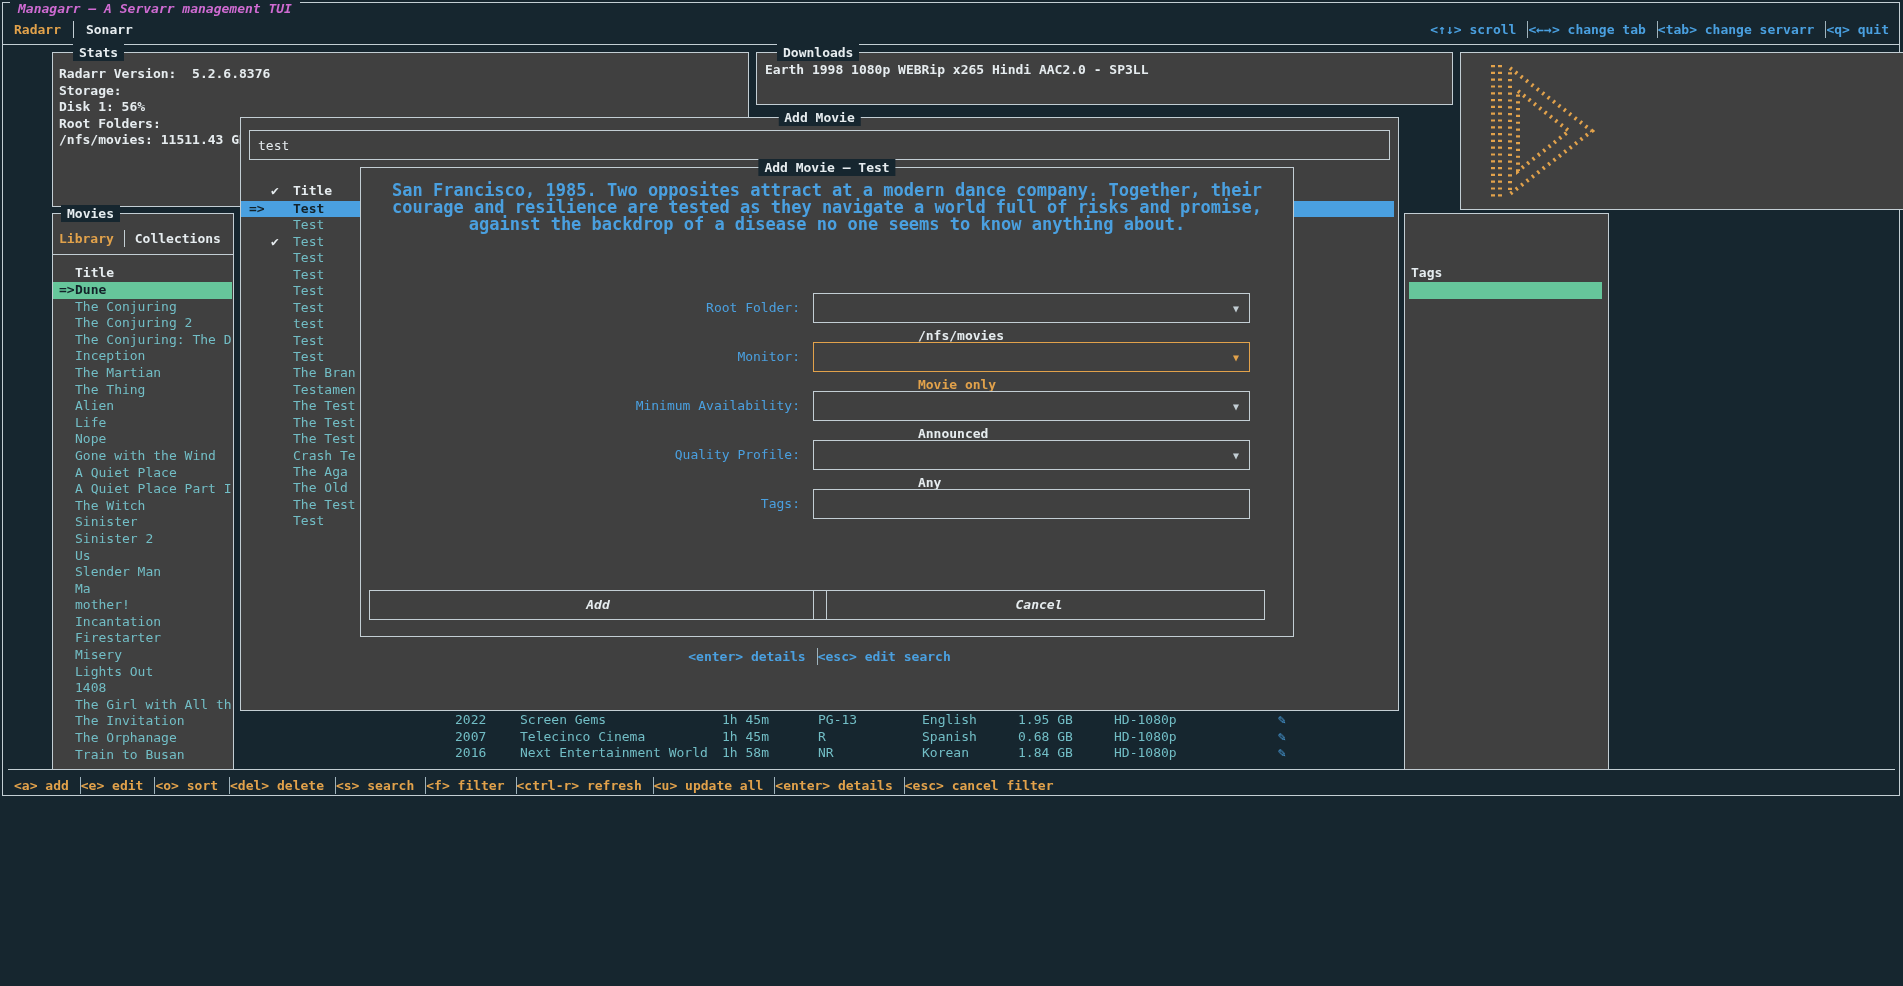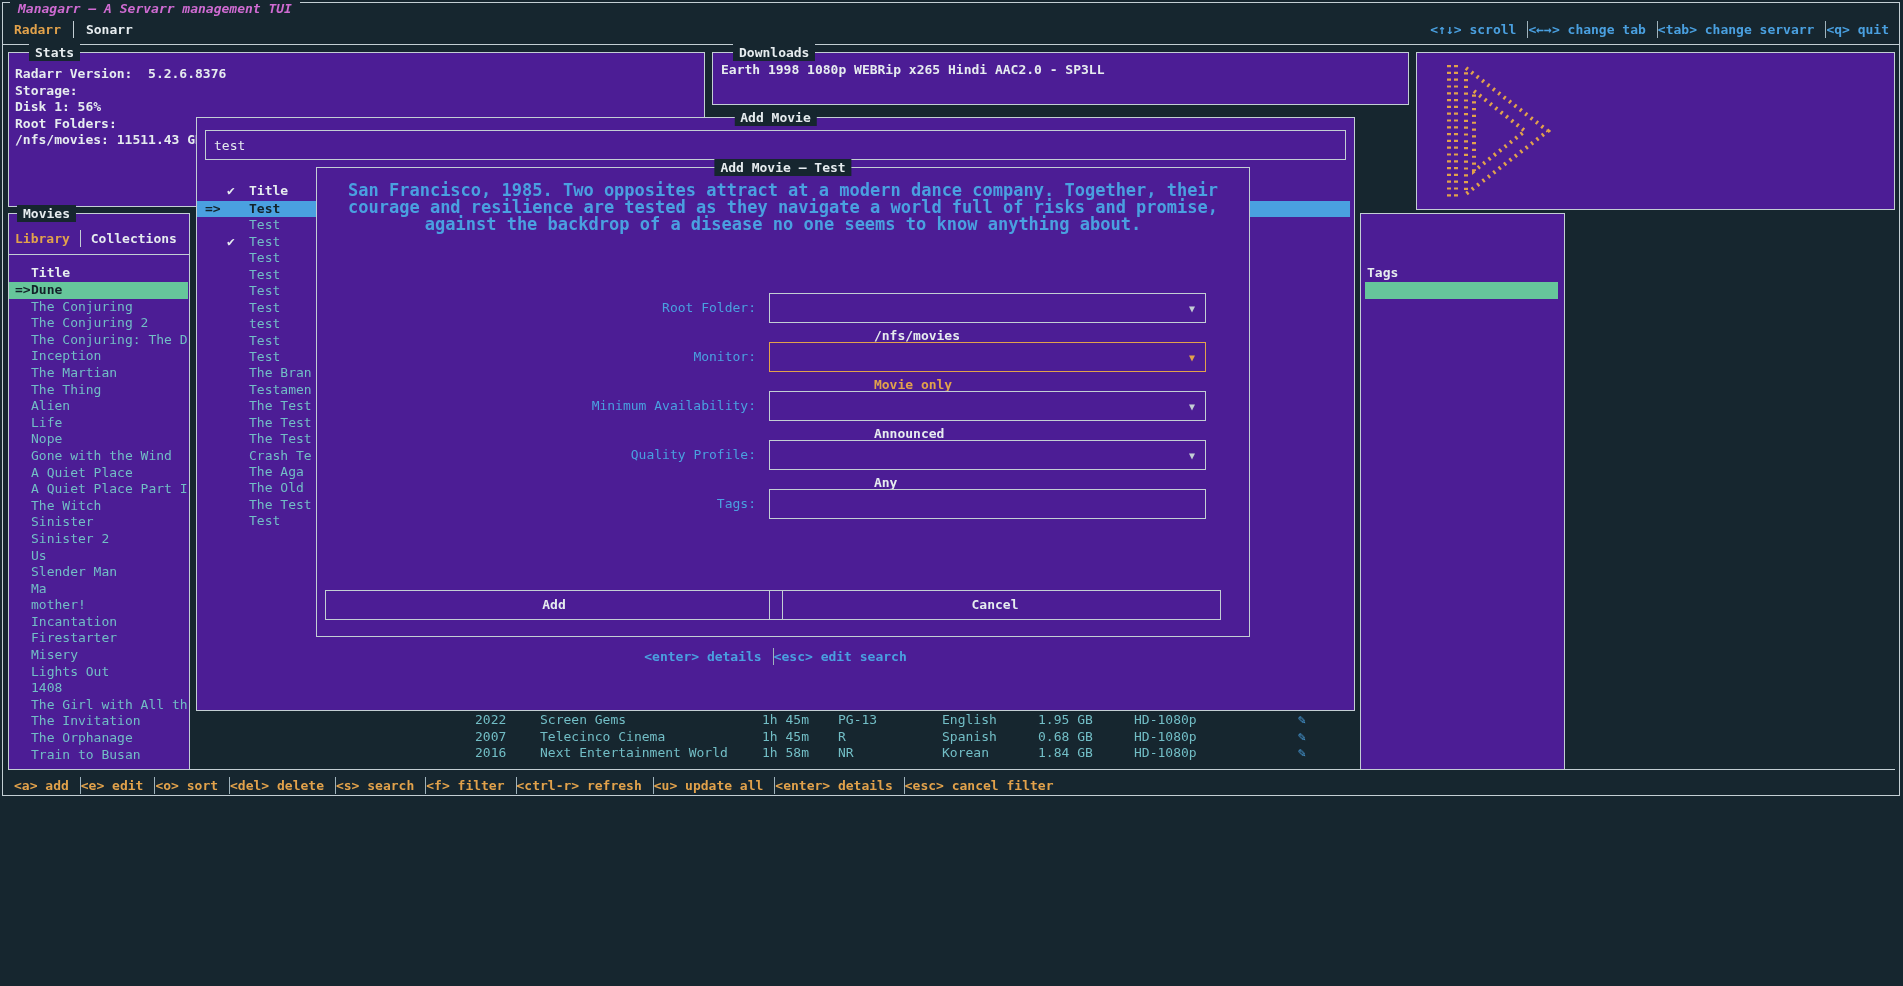--- a/index.html
+++ b/index.html
@@ -5,21 +5,21 @@
   * { margin:0; padding:0; box-sizing:border-box; }
   html,body { background:#10191f; }
   .screen{
     position:relative; width:1903px; height:986px; overflow:hidden;
     background:#16262f; color:#e6ecef;
     font-family:"DejaVu Sans Mono", monospace; font-size:13px;
   }
   .frame{ position:absolute; left:2px; top:2px; width:1898px; height:794px;
     border:1px solid #c3ced4; }
   .hline{ position:absolute; height:1px; background:#c3ced4; }
-  .box{ position:absolute; border:1px solid #c3ced4; background:#4c1d95; }
+  .box{ position:absolute; border:1px solid #c3ced4; background:#404040;margin-left:44px; }
   .box-title{ position:absolute; top:-9px; left:20px; background:#16262f;
     padding:0 6px; font-weight:bold; color:#e6ecef; line-height:17px; white-space:pre; }
   .box-title.center{ left:50%; transform:translateX(-50%); }
 
   
   .app-title{ position:absolute; left:10px; top:0; height:18px; line-height:18px;
     color:#cf6bd2; font-style:italic; font-weight:bold; background:#16262f;
     padding:0 8px; white-space:pre; }
   .tabs-row{ position:absolute; left:14px; top:21px; display:flex; height:17px;
     line-height:17px; font-weight:bold; }
@@ -81,21 +81,21 @@
     line-height:30px; color:#4aa0e0; white-space:pre; }
   .field-select{ position:absolute; left:452px; top:0; width:437px; height:30px;
     border:1px solid #c3ced4; line-height:28px; padding:0 10px; font-weight:bold;
     color:#e6ecef; white-space:pre; }
   .dropdown-arrow-icon{ position:absolute; right:10px; top:0; line-height:29px;
     font-size:10px; color:#c3ced4; }
   .field-row.highlighted .field-select{ border-color:#e2a24b; color:#e2a24b; }
   .field-row.highlighted .dropdown-arrow-icon{ color:#e2a24b; }
   .modal-buttons{ position:absolute; top:422px; left:0; width:100%; }
   .modal-btn{ position:absolute; top:0; height:30px; border:1px solid #c3ced4;
-    text-align:center; line-height:28px; font-weight:bold; color:#e6ecef; cursor:pointer; }
+    text-align:center; line-height:28px; font-weight:bold; color:#e6ecef; cursor:pointer;font-style:italic; }
   .add-btn{ left:8px; width:458px; }
   .cancel-btn{ left:452px; width:452px; }
 
   
   .movies-panel{ left:8px; top:213px; width:182px; height:557px; }
   .movies-title{ left:8px;text-align:right; }
   .mini-tabs{ position:absolute; left:6px; top:16px; display:flex; height:17px;
     line-height:17px; font-weight:bold; }
   .mini-tab{ color:#e6ecef; white-space:pre; }
   .mini-tab.active{ color:#e2a24b; }
@@ -109,24 +109,24 @@
   .movie-row.selected{ background:#66c69b; color:#132229; font-weight:bold; }
 
   
   .tags-panel{ left:1360px; top:213px; width:205px; height:557px; }
   .tags-header{ position:absolute; left:6px; top:50px; height:17px; line-height:17px;
     font-weight:bold; color:#e6ecef; }
   .tag-selected-bar{ position:absolute; left:4px; right:6px; top:68px; height:16.6px;
     background:#66c69b; }
 
   
-  .bg-rows{ position:absolute; left:0; top:712px; width:1903px;padding-left:20px; }
+  .bg-rows{ position:absolute; left:0; top:712px; width:1903px; }
   .bg-row{ position:relative; height:16.6px; line-height:16.6px; color:#72bec6; }
   .bg-row span{ position:absolute; top:0; white-space:pre; }
-  .c-year{ left:455px; } .c-studio{ left:520px; } .c-runtime{ left:722px;margin-left:20px; }
+  .c-year{ left:455px; } .c-studio{ left:520px; } .c-runtime{ left:722px; }
   .c-rating{ left:818px; } .c-language{ left:922px; } .c-size{ left:1018px; }
   .c-quality{ left:1114px; }
   .c-flag{ left:1278px; color:#4aa0e0; }
 
   .table-bottom-line{ left:8px; top:769px; width:1887px; }
   .header-line{ left:2px; top:44px; width:1898px; }
 </style>
 </head>
 <body>
 

